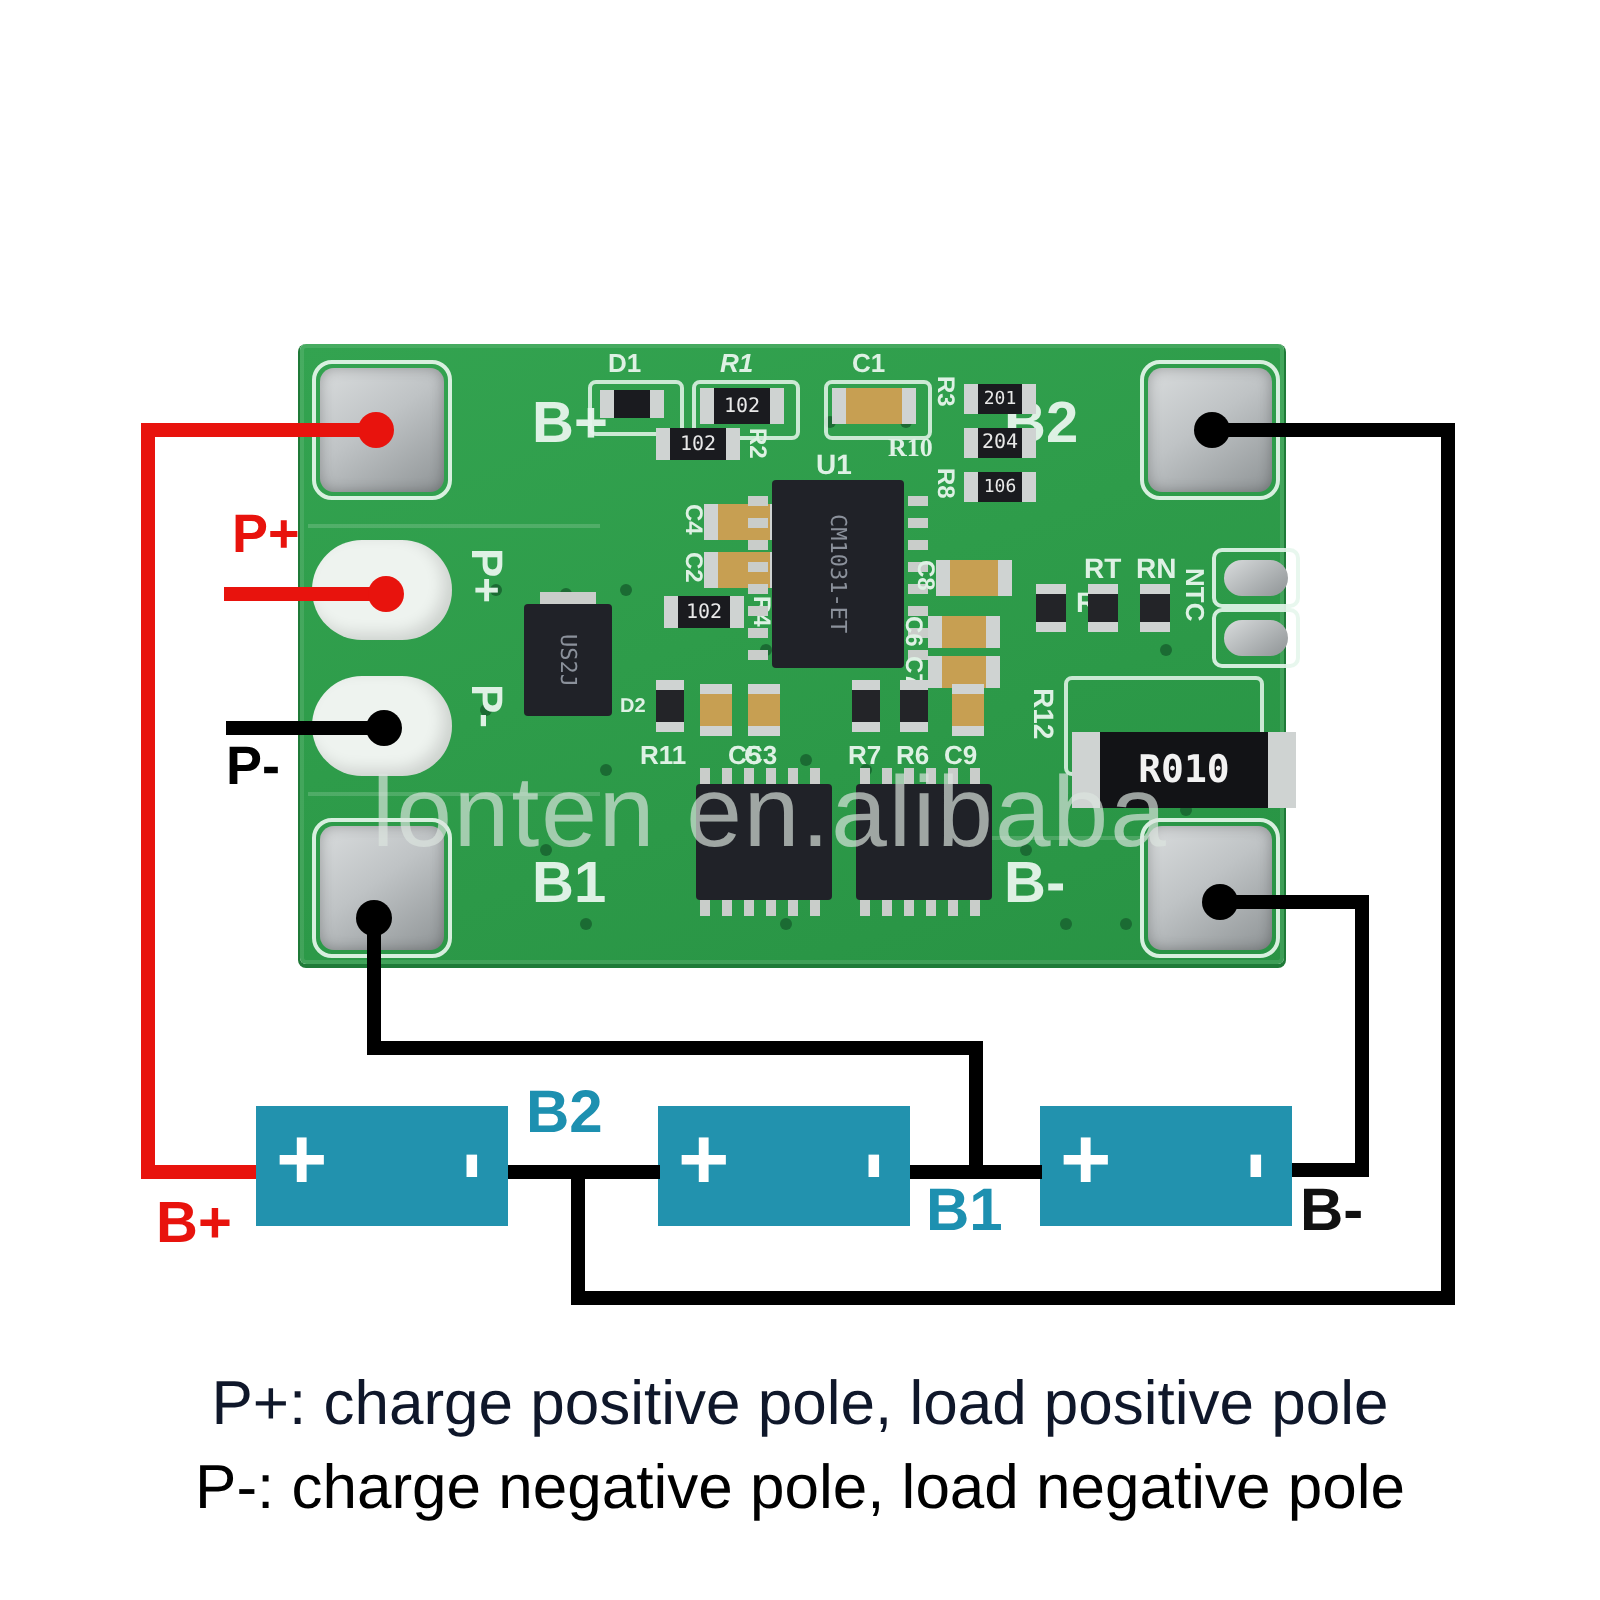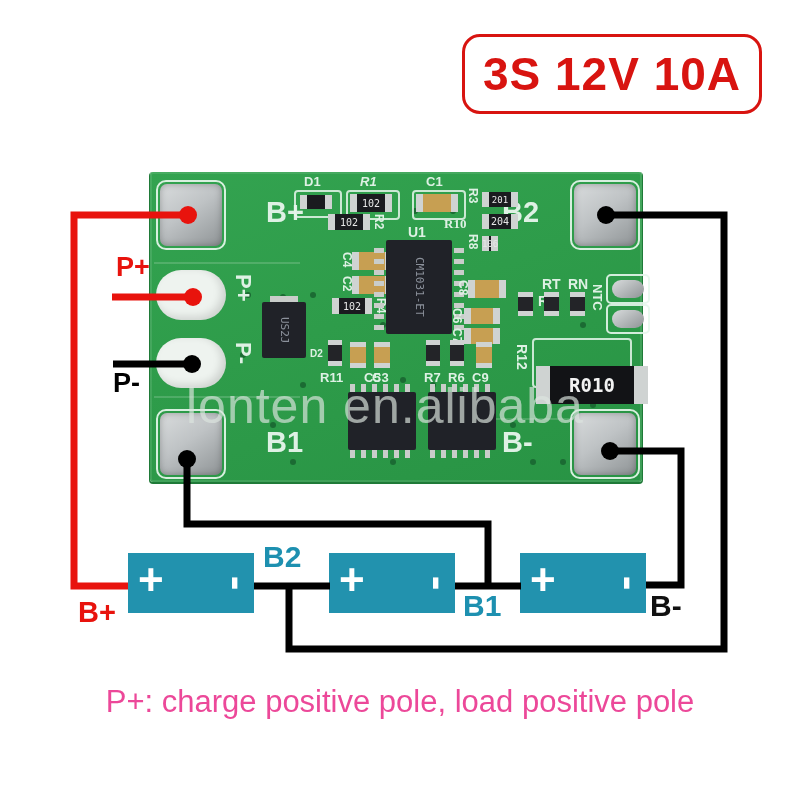--- a/index.html
+++ b/index.html
@@ -75,29 +75,28 @@
   .wl{position:absolute;z-index:6;font-weight:bold;}
   .wl-pplus{left:116px;top:252px;font-size:27px;color:#e8130d;}
   .wl-pminus{left:113px;top:368px;font-size:27px;color:#000;}
   .wl-bplus{left:78px;top:596px;font-size:29px;color:#e8130d;}
   .wl-b2{left:263px;top:540px;font-size:30px;color:#1d90b0;}
   .wl-b1{left:463px;top:589px;font-size:30px;color:#1d90b0;}
   .wl-bminus{left:650px;top:589px;font-size:30px;color:#111;}
 
   
   .note{position:absolute;left:0;width:800px;text-align:center;font-size:31px;z-index:6;}
-  .note1{top:684px;color:#ec4899;}
+  .note1{top:684px;color:#0f172a;}
   .note2{top:726px;color:#000;}
 </style>
 </head>
 <body>
 
 <div id="stage">
 
-  <div class="badge">3S 12V 10A</div>
 
   <div class="board">
     <div class="vias"></div>
     <div class="trace" style="left:4px;top:90px;width:146px;"></div>
     <div class="trace" style="left:4px;top:224px;width:146px;"></div>
     <div class="trace" style="left:340px;top:246px;width:140px;"></div>
 
     <div class="pad-outline" style="left:6px;top:8px;">
       <div class="pad"></div>
     </div>
@@ -130,21 +129,21 @@
     <div class="ref" style="left:210px;top:2px;font-style:italic;">R1</div>
 
     <div class="outline" style="left:262px;top:18px;width:50px;height:26px;"></div>
     <div class="cap-h" style="left:266px;top:22px;width:42px;height:18px;"></div>
     <div class="ref" style="left:276px;top:2px;">C1</div>
 
     <div class="res-h" style="left:332px;top:20px;width:36px;height:15px;font-size:9px;">201</div>
     <div class="vref" style="left:316px;top:16px;">R3</div>
     <div class="res-h" style="left:332px;top:42px;width:36px;height:15px;font-size:10px;">204</div>
     <div class="ref" style="left:294px;top:44px;font-family:Liberation Serif, serif;">R10</div>
-    <div class="res-h" style="left:332px;top:64px;width:16px;height:15px;font-size:9px;">106</div>
+    <div class="res-h" style="left:332px;top:64px;width:36px;height:15px;font-size:9px;">106</div>
     <div class="vref" style="left:316px;top:62px;">R8</div>
 
     <div class="res-h" style="left:178px;top:42px;width:42px;height:16px;">102</div>
     <div class="vref" style="left:222px;top:42px;">R2</div>
 
     <div class="cap-h" style="left:202px;top:80px;width:40px;height:18px;"></div>
     <div class="vref" style="left:190px;top:80px;">C4</div>
     <div class="cap-h" style="left:202px;top:104px;width:40px;height:18px;"></div>
     <div class="vref" style="left:190px;top:104px;">C2</div>
     <div class="res-h" style="left:182px;top:126px;width:40px;height:16px;">102</div>
@@ -243,14 +242,15 @@
   </div>
 
   <div class="wl wl-pplus">P+</div>
   <div class="wl wl-pminus">P-</div>
   <div class="wl wl-bplus">B+</div>
   <div class="wl wl-b2">B2</div>
   <div class="wl wl-b1">B1</div>
   <div class="wl wl-bminus">B-</div>
 
   <div class="note note1">P+: charge positive pole, load positive pole</div>
+  <div class="note note2">P-: charge negative pole, load negative pole</div>
 
 </div>
 
 </body></html>

